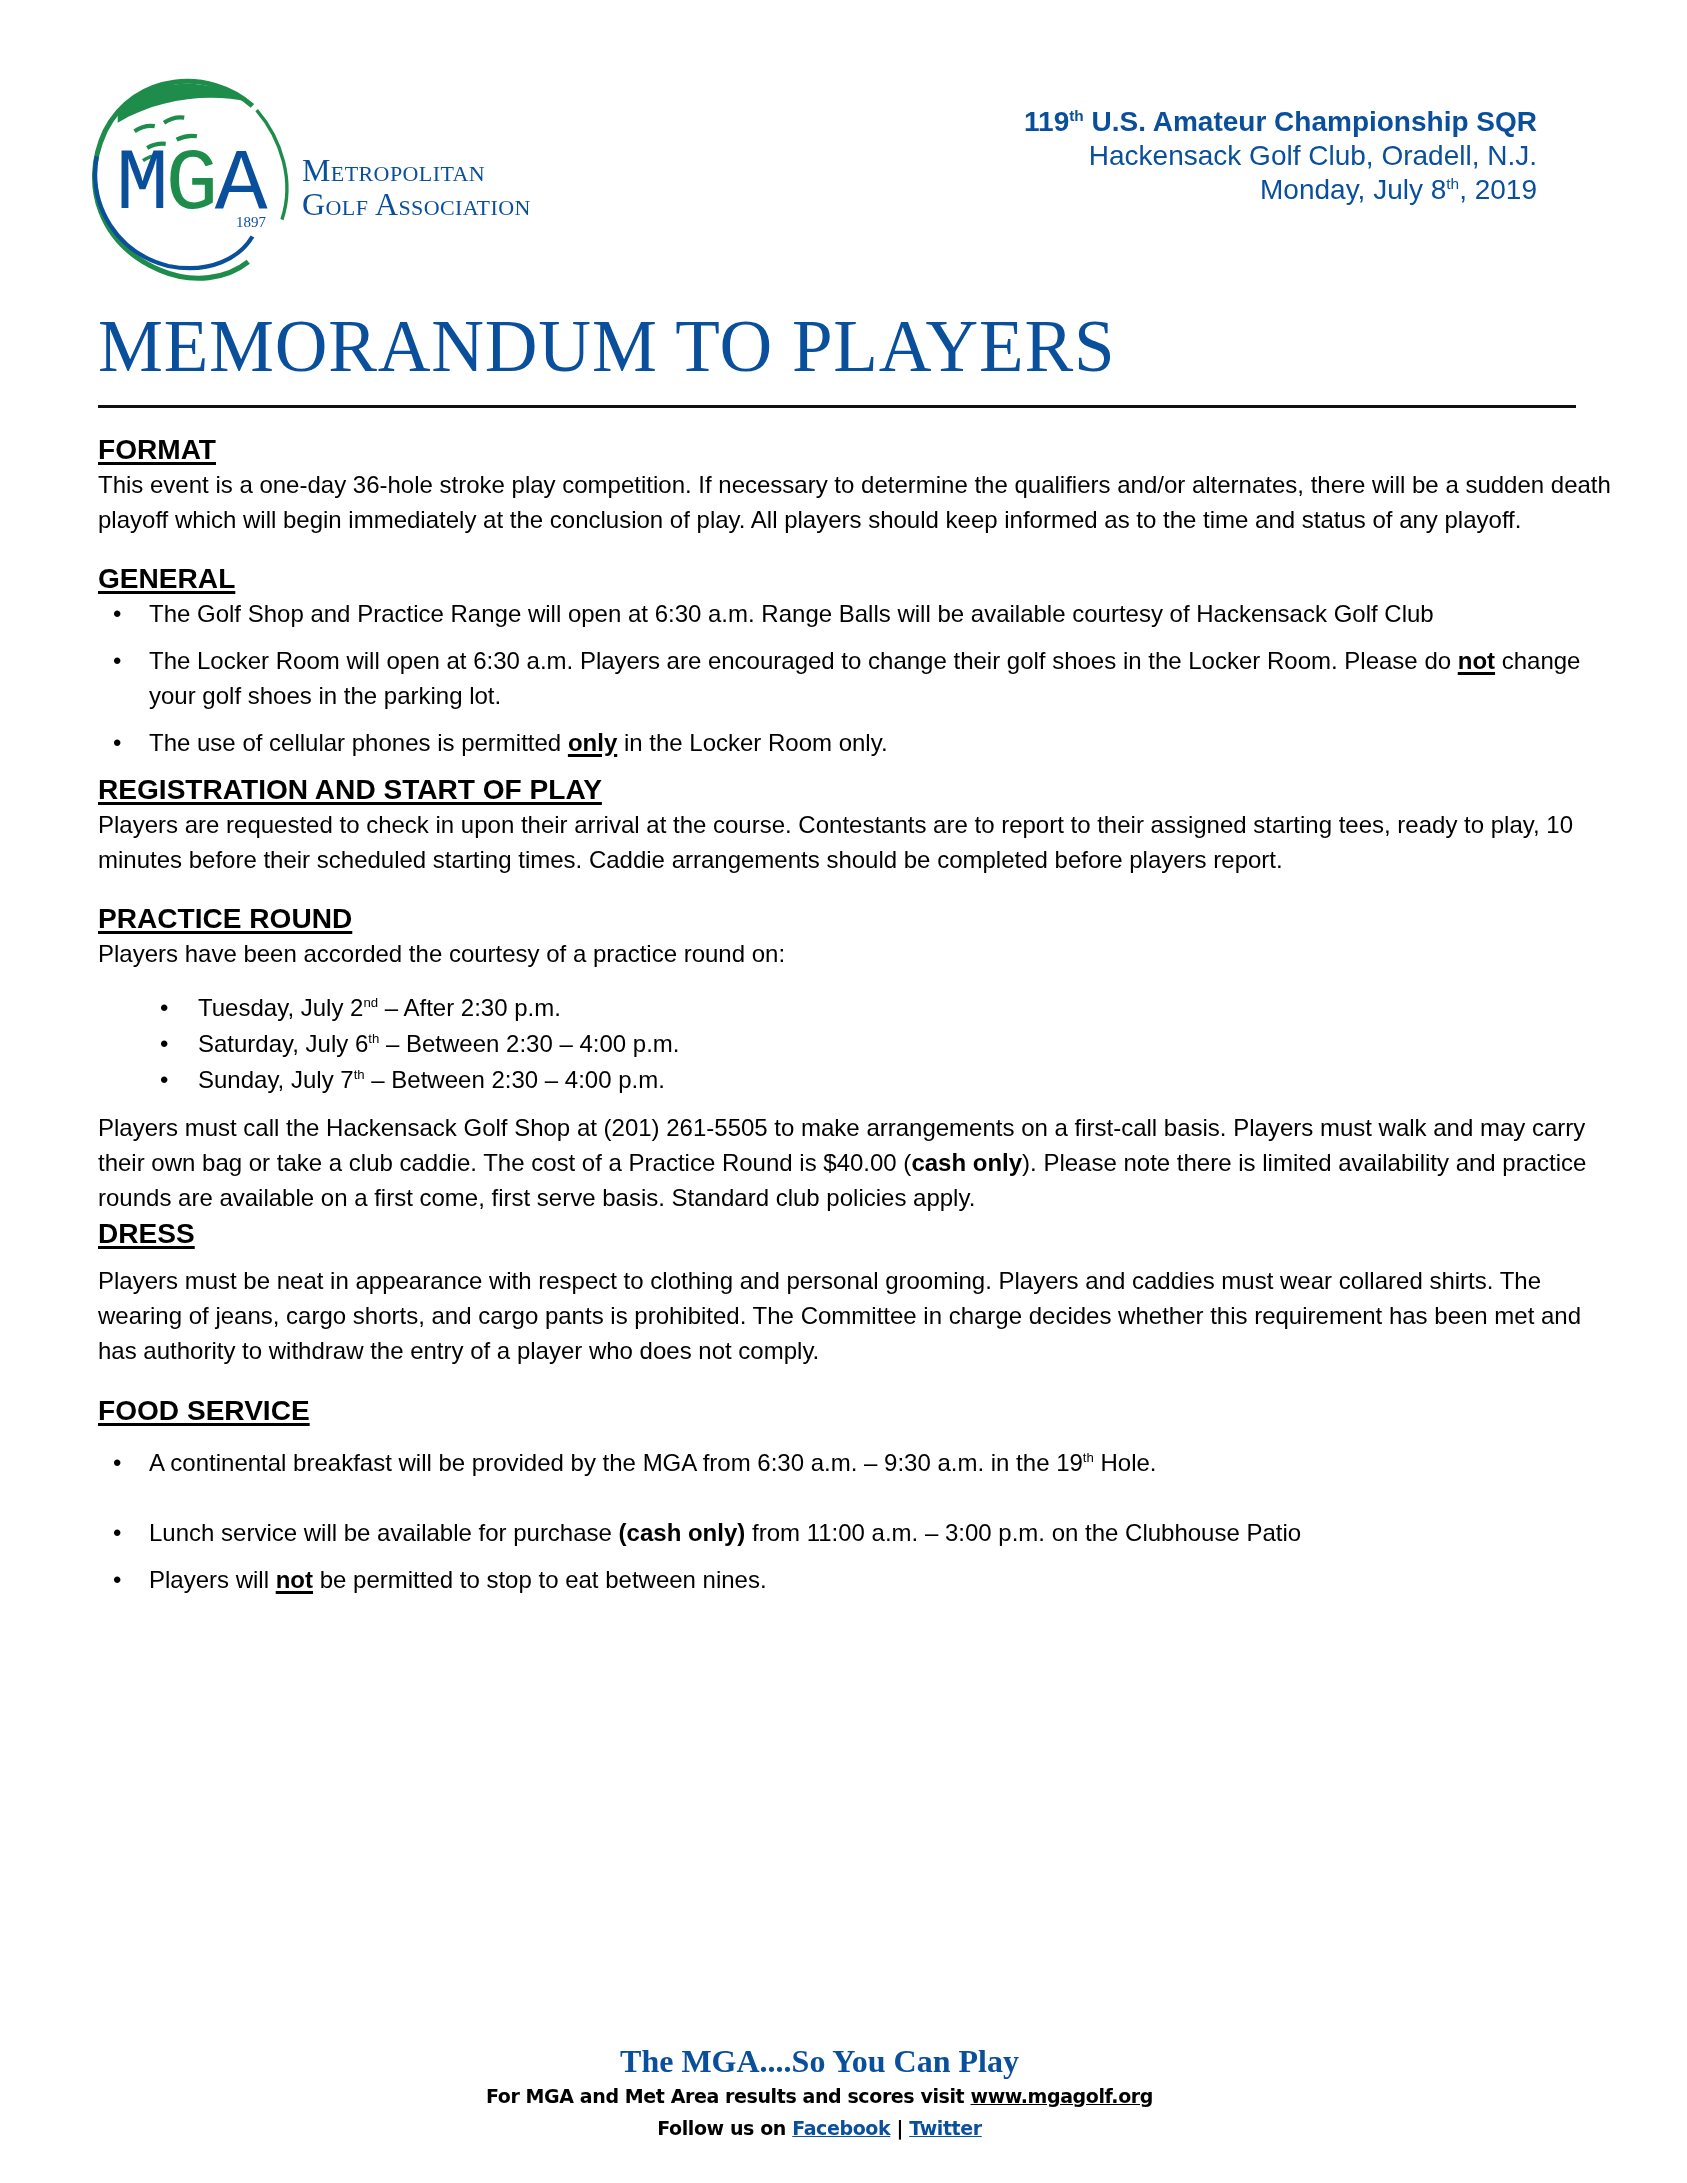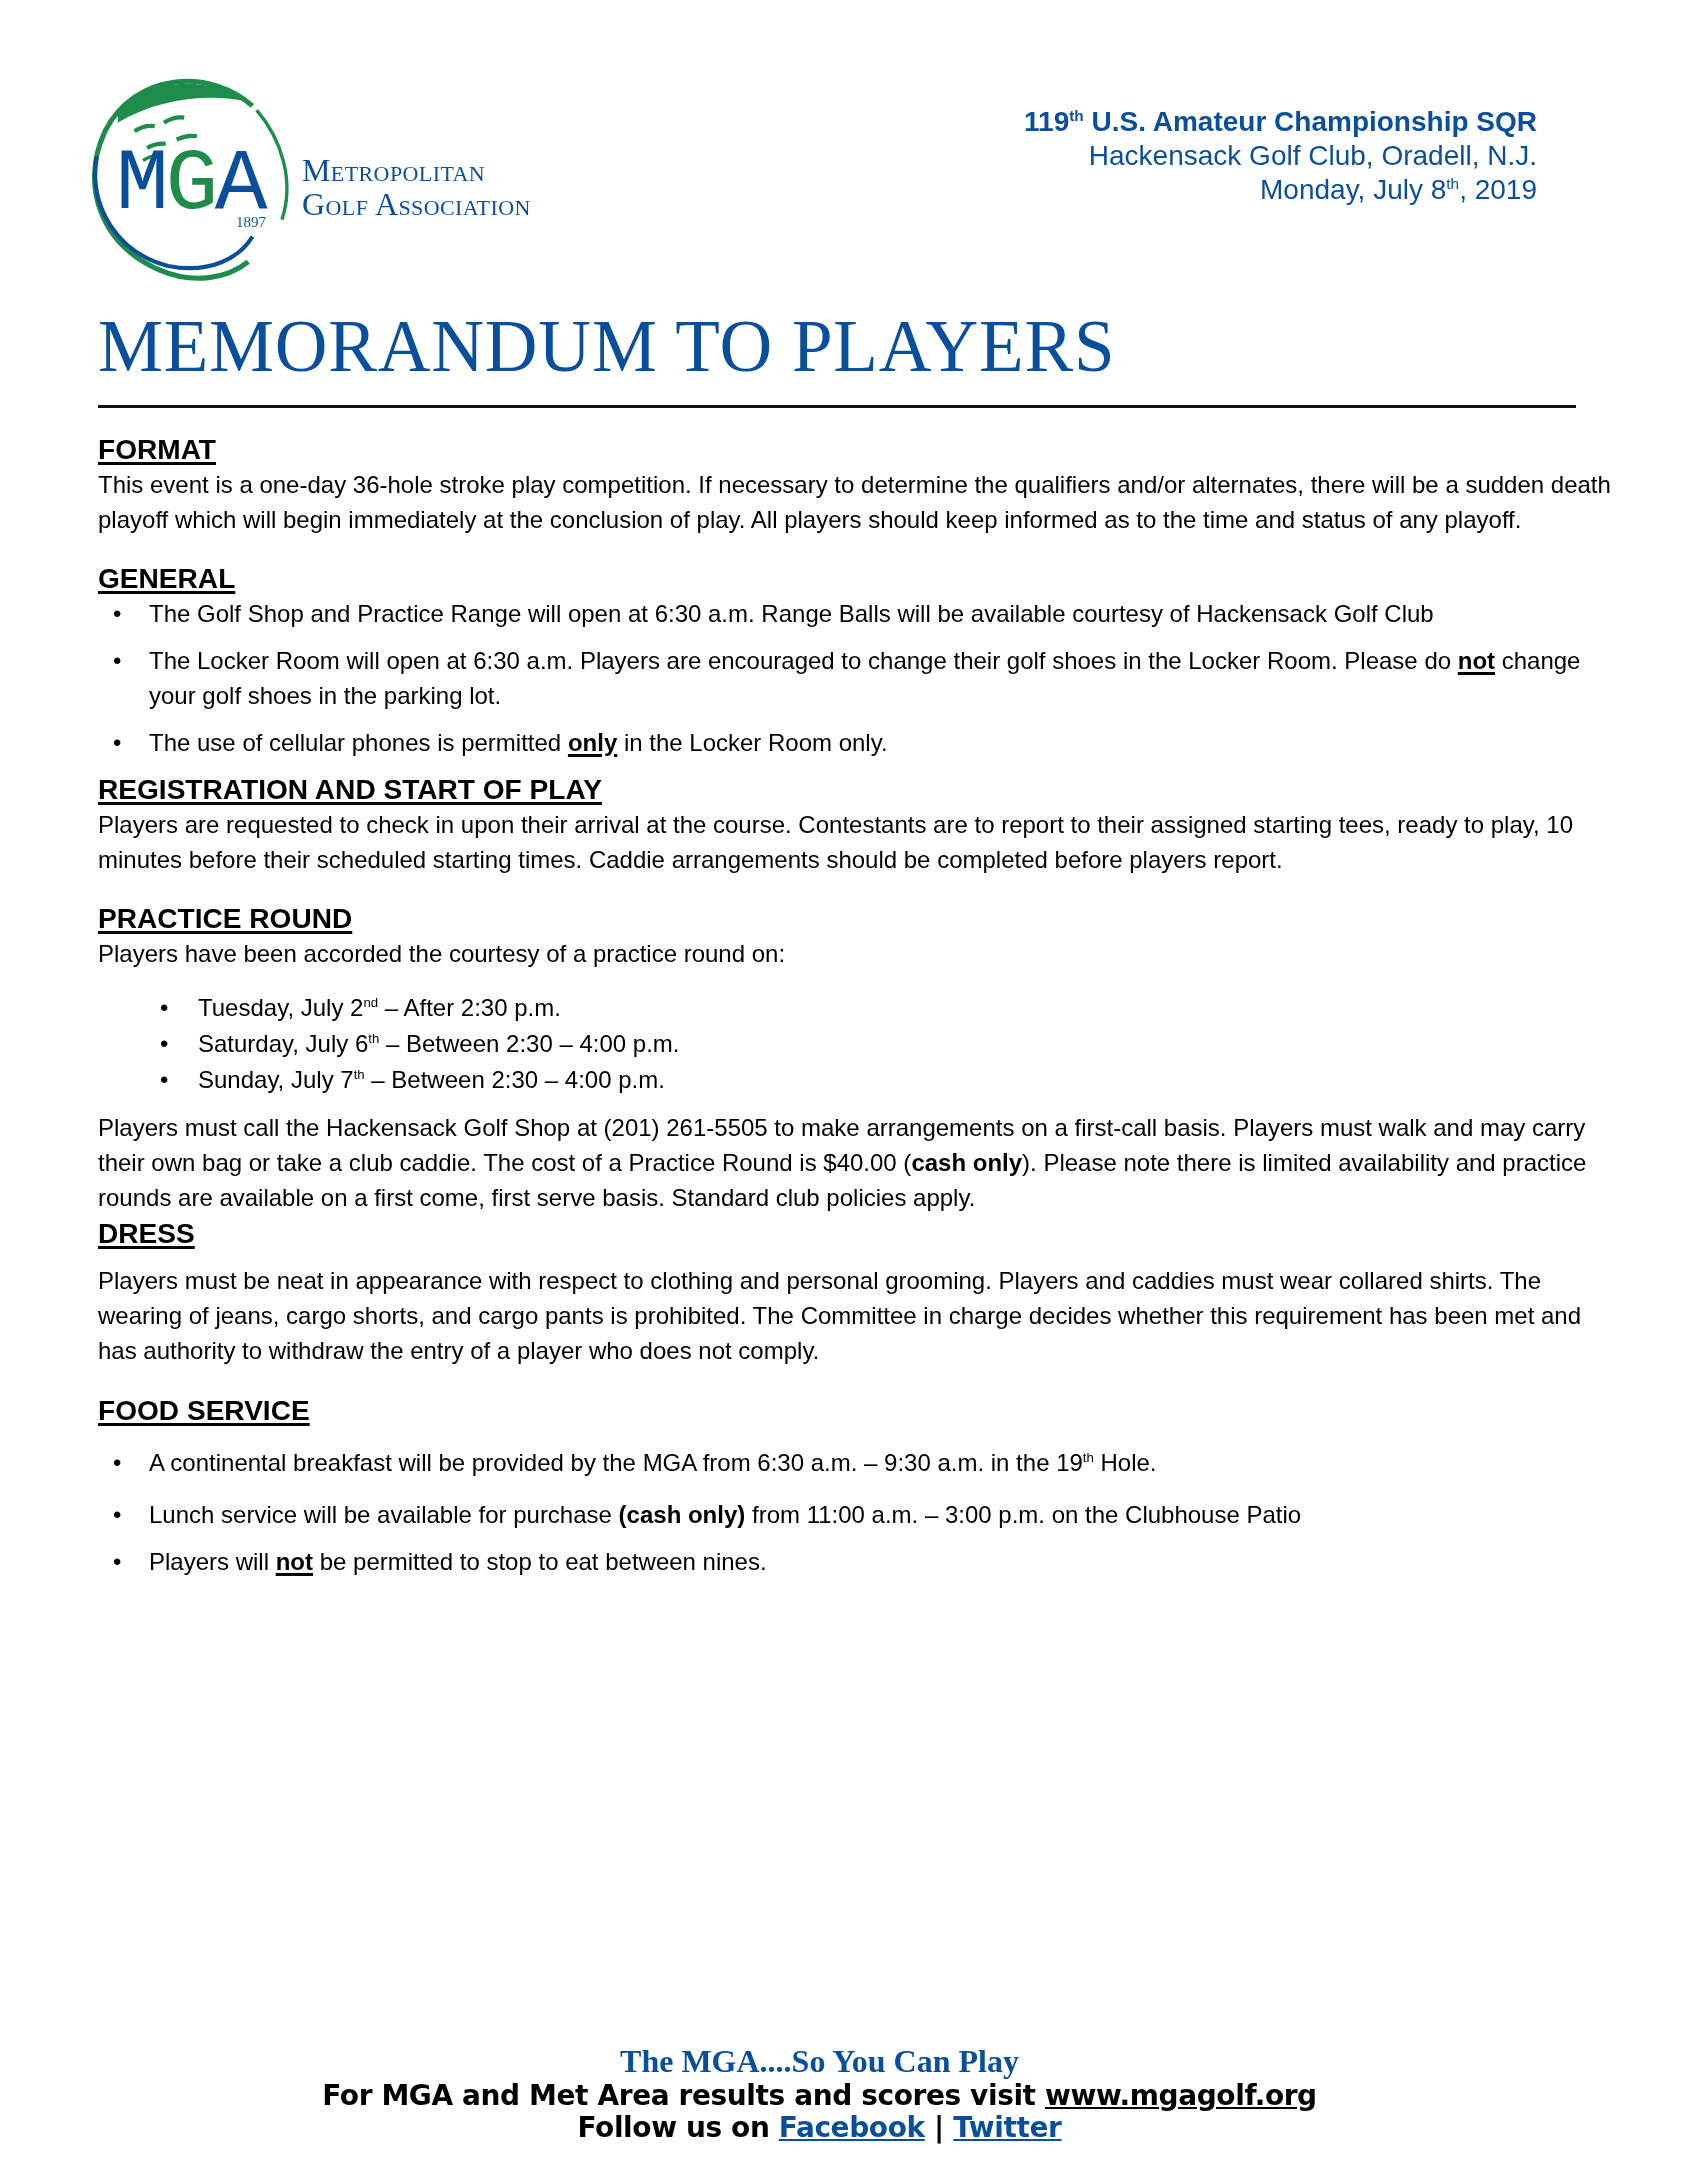--- a/index.html
+++ b/index.html
@@ -38,21 +38,21 @@
     .bl li { position:relative; padding-left:51px; }
     .bl li::before { content:"•"; position:absolute; left:15px; top:0; }
     .bl2 li { position:relative; padding-left:100px; }
     .bl2 li::before { content:"•"; position:absolute; left:62px; top:0; }
     u.b { font-weight:bold; text-decoration-thickness:2.5px; text-underline-offset:3.4px; }
     b { font-weight:bold; }
 
     
     .footer { position:absolute; left:0; width:1639px; top:2043px; text-align:center; }
     .f1 { font-family:"Liberation Serif", serif; font-weight:bold; color:#0a4f9c; font-size:32px; line-height:37px; }
-    .f2, .f3 { font-family:"DejaVu Sans", sans-serif; font-size:28px; line-height:32px; font-weight:bold; letter-spacing:-0.4px; }
+    .f2, .f3 { font-family:"DejaVu Sans", sans-serif; font-size:19px; line-height:32px; font-weight:bold; letter-spacing:-0.4px; }
     .f2 a { color:#000; text-decoration:underline; }
     .f3 a { color:#0a4f9c; text-decoration:underline; }
   </style>
 </head>
 <body>
 
 <div class="page">
 
   <div class="logo">
     <svg width="219" height="211" viewBox="0 0 260 250">
@@ -112,21 +112,21 @@
     <p class="para" style="margin-top:11.8px;width:1510px;"><span>Players must call the Hackensack Golf Shop at (201) 261-5505 to make arrangements on a first-call basis. Players must walk and may carry their own bag or take a club caddie. The cost of a Practice Round is $40.00 (</span><b>cash only</b><span>). Please note there is limited availability and practice rounds are available on a first come, first serve basis. Standard club policies apply.</span></p>
 
     <div style="height:1.7px"></div>
     <h3 class="sec-h">DRESS</h3>
     <p class="para" style="margin-top:11.8px;width:1510px;">Players must be neat in appearance with respect to clothing and personal grooming. Players and caddies must wear collared shirts. The wearing of jeans, cargo shorts, and cargo pants is prohibited. The Committee in charge decides whether this requirement has been met and has authority to withdraw the entry of a player who does not comply.</p>
 
     <div style="height:25px"></div>
     <h3 class="sec-h">FOOD SERVICE</h3>
     <ul class="bl" style="margin-top:17px;width:1535px;">
       <li><span>A continental breakfast will be provided by the MGA from 6:30 a.m. – 9:30 a.m. in the 19</span><sup>th</sup><span> Hole.</span></li>
-      <li style="margin-top:17px;white-space:nowrap;"><span>Lunch service will be available for purchase </span><b>(cash only)</b><span> from 11:00 a.m. – 3:00 p.m. on the Clubhouse Patio</span></li>
+      <li style="margin-top:35px;white-space:nowrap;"><span>Lunch service will be available for purchase </span><b>(cash only)</b><span> from 11:00 a.m. – 3:00 p.m. on the Clubhouse Patio</span></li>
       <li style="margin-top:11.8px"><span>Players will </span><u class="b">not</u><span> be permitted to stop to eat between nines.</span></li>
     </ul>
   </div>
 
   <div class="footer">
     <div class="f1">The MGA....So You Can Play</div>
     <div class="f2"><span>For MGA and Met Area results and scores visit </span><a>www.mgagolf.org</a></div>
     <div class="f3"><span style="color:#000">Follow us on </span><a>Facebook</a><span style="color:#000"> | </span><a>Twitter</a></div>
   </div>
 

